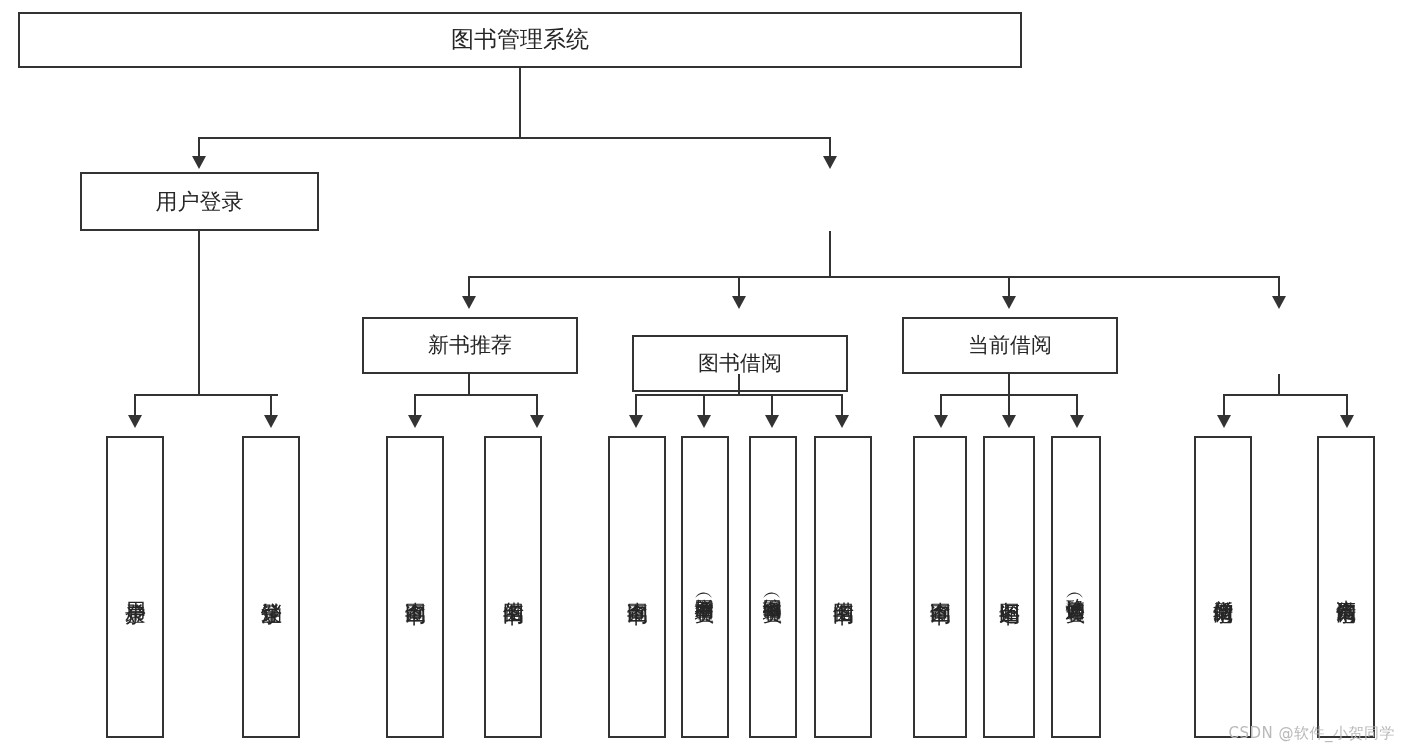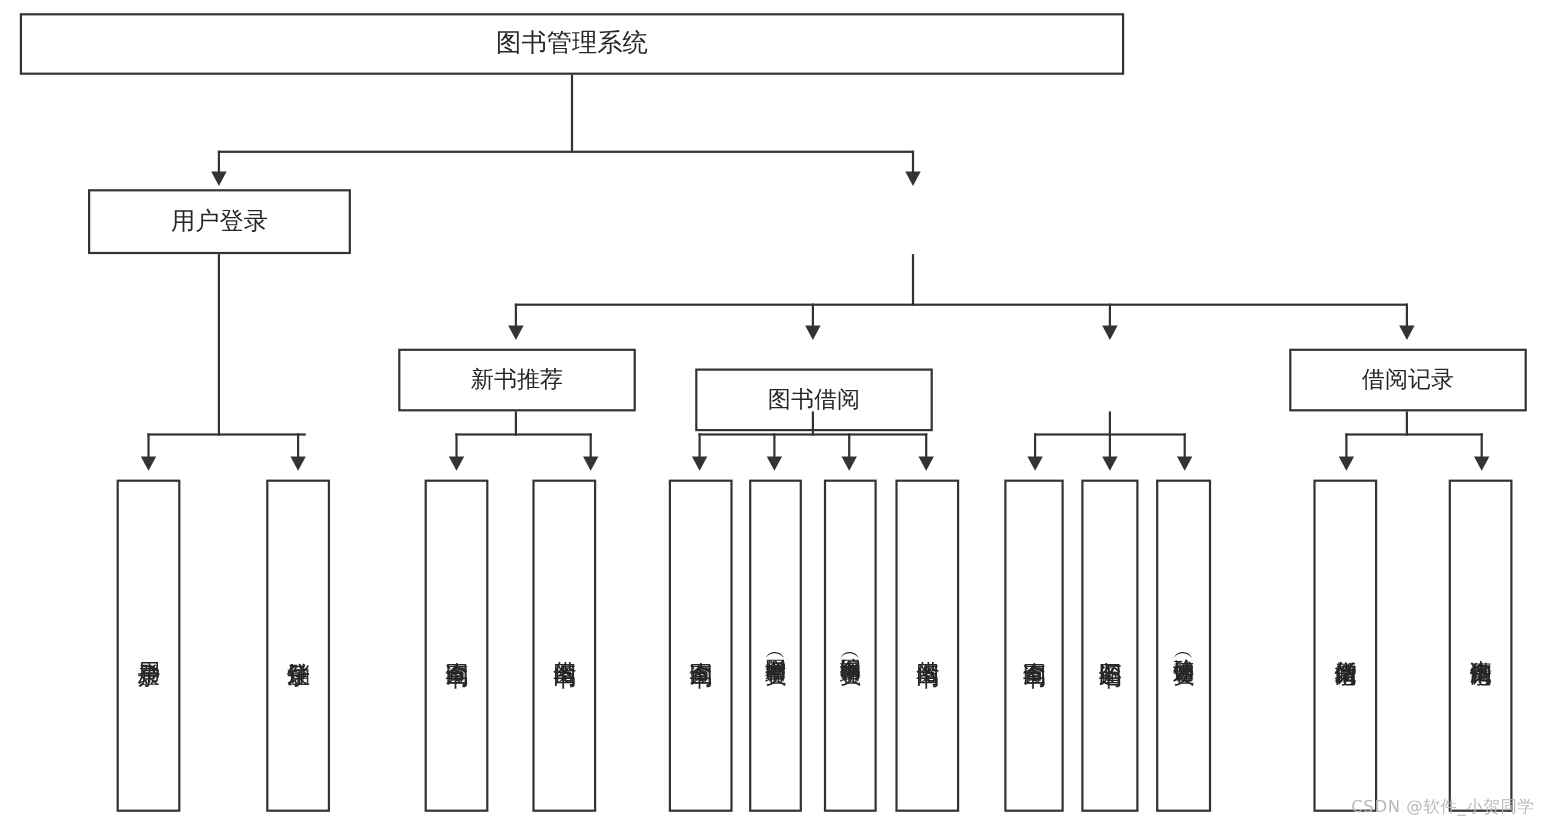--- a/index.html
+++ b/index.html
@@ -102,22 +102,22 @@
   <div class="arrow" style="left:1002px;top:296px;"></div>
   <div class="edge vline" style="left:1278px;top:276px;height:23px;"></div>
   <div class="arrow" style="left:1272px;top:296px;"></div>
 
   <div class="node lvl2" style="left:362px;top:317px;width:216px;height:57px;">
     <span class="lbl">新书推荐</span>
   </div>
   <div class="node lvl2" style="left:632px;top:335px;width:216px;height:57px;">
     <span class="lbl">图书借阅</span>
   </div>
-  <div class="node lvl2" style="left:1172px;top:317px;width:216px;height:57px;">
-    <span class="lbl">借阅记录</span>
+  <div class="node lvl2" style="left:902px;top:317px;width:216px;height:57px;">
+    <span class="lbl">当前借阅</span>
   </div>
 
   <div class="edge vline" style="left:468px;top:374px;height:22px;"></div>
   <div class="edge hline" style="left:414px;top:394px;width:124px;"></div>
   <div class="edge vline" style="left:414px;top:394px;height:24px;"></div>
   <div class="arrow" style="left:408px;top:415px;"></div>
   <div class="edge vline" style="left:536px;top:394px;height:24px;"></div>
   <div class="arrow" style="left:530px;top:415px;"></div>
 
   <div class="edge vline" style="left:738px;top:374px;height:22px;"></div>

